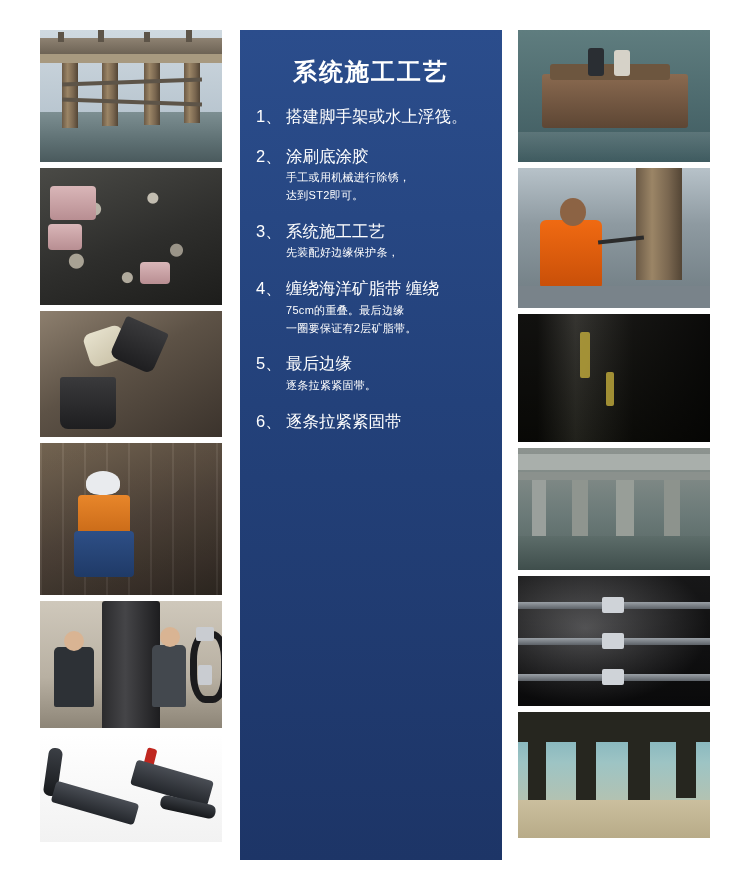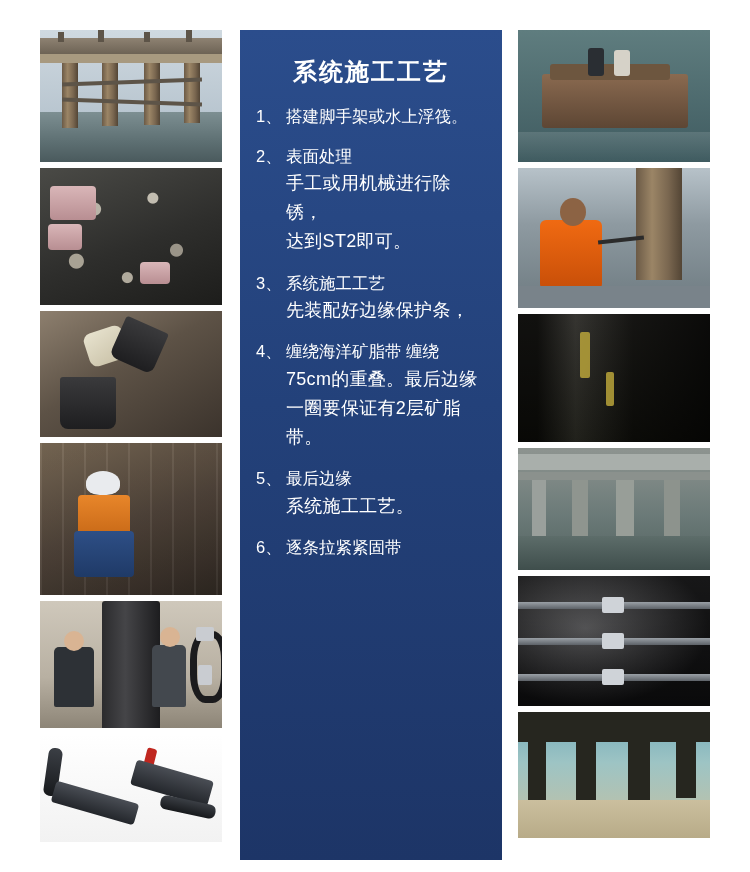--- a/index.html
+++ b/index.html
@@ -90,21 +90,21 @@
     font-size: 16.5px;
   }
   .step-title {
     flex: 1 1 auto;
     font-size: 16.5px;
   }
   .step-lines {
     margin-left: 30px;
   }
   .step-line {
-    font-size: 18px;
+    font-size: 11px;
     line-height: 1.62;
     letter-spacing: 0.3px;
   }
 
   
   .sky {
     position: absolute;
     left: 0; right: 0; top: 0;
     background: linear-gradient(180deg, #cfd9e0 0%, #b9c6d0 100%);
   }
@@ -364,21 +364,21 @@
       <li class="step">
         <div class="step-head">
           <span class="step-num">1、</span>
           <span class="step-title">搭建脚手架或水上浮筏。</span>
         </div>
       </li>
 
       <li class="step">
         <div class="step-head">
           <span class="step-num">2、</span>
-          <span class="step-title">表面处理</span>
+          <span class="step-title">涂刷底涂胶</span>
         </div>
         <div class="step-lines">
           <div class="step-line">手工或用机械进行除锈，</div>
           <div class="step-line">达到ST2即可。</div>
         </div>
       </li>
 
       <li class="step">
         <div class="step-head">
           <span class="step-num">3、</span>
@@ -399,21 +399,21 @@
           <div class="step-line">一圈要保证有2层矿脂带。</div>
         </div>
       </li>
 
       <li class="step">
         <div class="step-head">
           <span class="step-num">5、</span>
           <span class="step-title">最后边缘</span>
         </div>
         <div class="step-lines">
-          <div class="step-line">系统施工工艺。</div>
+          <div class="step-line">逐条拉紧紧固带。</div>
         </div>
       </li>
 
       <li class="step">
         <div class="step-head">
           <span class="step-num">6、</span>
           <span class="step-title">逐条拉紧紧固带</span>
         </div>
       </li>
 

